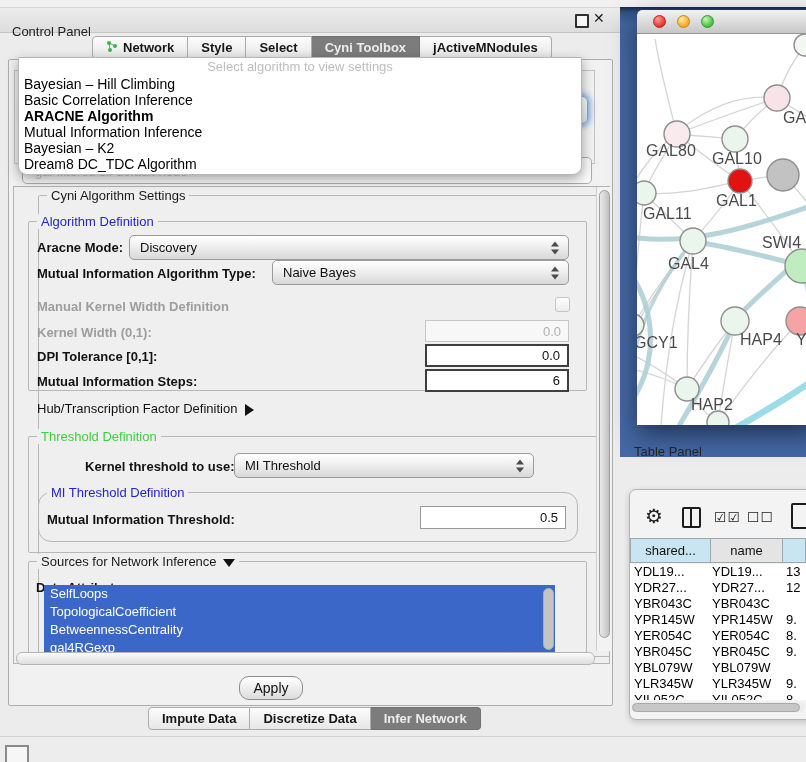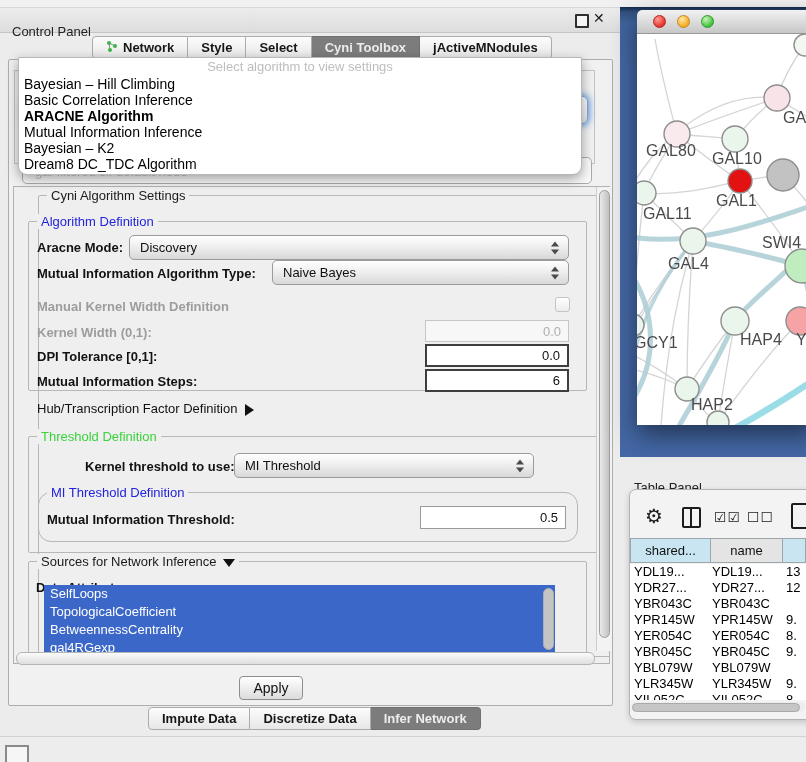--- a/index.html
+++ b/index.html
@@ -58,42 +58,42 @@
       display:flex;align-items:center;justify-content:flex-end;padding:0 7px;box-sizing:border-box;}
   .tfield.strong{border:2px solid #3E3E3E;}
   .tfield.disabled{background:#F7F7F7;color:#AFAFAF;border:1px solid #C6C6C6;}
   .checkbox{position:absolute;width:15px;height:15px;border:1px solid #C4C4C4;border-radius:3px;background:linear-gradient(#FEFEFE,#ECECEC);box-sizing:border-box;}
   .tri-right{display:inline-block;width:0;height:0;border-top:6px solid transparent;border-bottom:6px solid transparent;border-left:9px solid #111;vertical-align:middle;margin-left:8px;}
   .tri-down{display:inline-block;width:0;height:0;border-left:6px solid transparent;border-right:6px solid transparent;border-top:8px solid #111;vertical-align:middle;margin-left:6px;}
   
   #attr-list{position:absolute;left:44px;top:585px;width:511px;height:67px;background:#FFF;overflow:hidden;}
   .attr-item{height:18px;line-height:18px;padding-left:6px;font-size:13px;color:#FFF;background:#3B67C8;white-space:nowrap;}
   
-  #apply-btn{left:239px;top:676px;width:62px;height:22px;border:1px solid #8D8D8D;border-radius:4px;
+  #apply-btn{left:239px;top:676px;width:62px;height:22px;border:1px solid #8D8D8D;border-radius:10px;
       background:linear-gradient(#FFFFFF,#DCDCDC);font-size:14px;text-align:center;line-height:22px;color:#111;}
   
   #bottom-divider{left:0;top:736px;width:806px;height:26px;background:#EDEDED;border-top:1px solid #D2D2D2;}
   #mini-icon{left:5px;top:745px;width:20px;height:17px;border:2px solid #8A8A8A;background:#F6F6F6;}
   
   #desktop{left:620px;top:7px;width:186px;height:450px;background:linear-gradient(#15294B 0px,#31517F 5px,#40659F 16px,#4468A6 60px,#4468A6 100%);}
   #net-window{left:637px;top:10px;width:180px;height:415px;border-radius:5px 0 0 0;box-shadow:0 10px 26px rgba(0,0,0,.5);overflow:hidden;}
   #net-titlebar{height:23px;background:linear-gradient(#F2F2F2,#C7C7C7);border-bottom:1px solid #979797;border-radius:5px 0 0 0;position:relative;}
   .light{position:absolute;top:5px;width:13px;height:13px;border-radius:50%;box-sizing:border-box;}
   #light-red{left:16px;background:radial-gradient(circle at 35% 30%,#FF9C96,#E4332B 70%);border:1px solid #B2251F;}
   #light-yellow{left:40px;background:radial-gradient(circle at 35% 30%,#FFE9A8,#F5A922 70%);border:1px solid #C3841A;}
   #light-green{left:64px;background:radial-gradient(circle at 35% 30%,#C8F5B4,#3FC13C 70%);border:1px solid #2F9A2E;}
   #net-canvas{position:relative;width:180px;height:392px;background:#FFFFFF;overflow:hidden;}
   .e-thin{stroke:#D4D4D4;stroke-width:1.3;fill:none;}
   .e-teal{stroke:#ABCDD5;stroke-width:5;fill:none;opacity:.85;}
   .e-teal3{stroke:#ABCDD5;stroke-width:3.5;fill:none;opacity:.8;}
   .e-cyan{stroke:#8FD9E3;stroke-width:6.5;fill:none;opacity:.9;}
   .net-node{stroke:#8E8E8E;stroke-width:1.4;}
   .net-label{fill:#4A4A4A;font-size:16px;font-family:"Liberation Sans","DejaVu Sans",sans-serif;}
   
-  #table-title{left:634px;top:480px;font-size:13px;color:#222;}
+  #table-title{left:634px;top:444px;font-size:13px;color:#222;}
   #table-window{left:629px;top:489px;width:190px;height:229px;background:#F3F3F3;border:1px solid #B4B4B4;
       border-radius:7px;box-shadow:0 2px 6px rgba(0,0,0,.18);}
   .tool-icon{position:absolute;color:#1C1C1C;}
   #gear-icon{left:645px;top:504px;font-size:20px;}
   #splitcol-icon{left:682px;top:507px;width:15px;height:17px;border:2px solid #1C1C1C;border-radius:2px;}
   #splitcol-icon:before{content:"";position:absolute;left:6px;top:0;width:2px;height:17px;background:#1C1C1C;}
   #checked-pair{left:714px;top:509px;font-size:14px;letter-spacing:1px;}
   #unchecked-pair{left:747px;top:509px;font-size:14px;letter-spacing:1px;}
   #doc-icon{left:791px;top:503px;width:18px;height:22px;border:2px solid #1C1C1C;border-radius:2px;background:#F3F3F3;}
   .th-cell{position:absolute;top:538px;height:25px;border:1px solid #9DA6AA;box-sizing:border-box;

